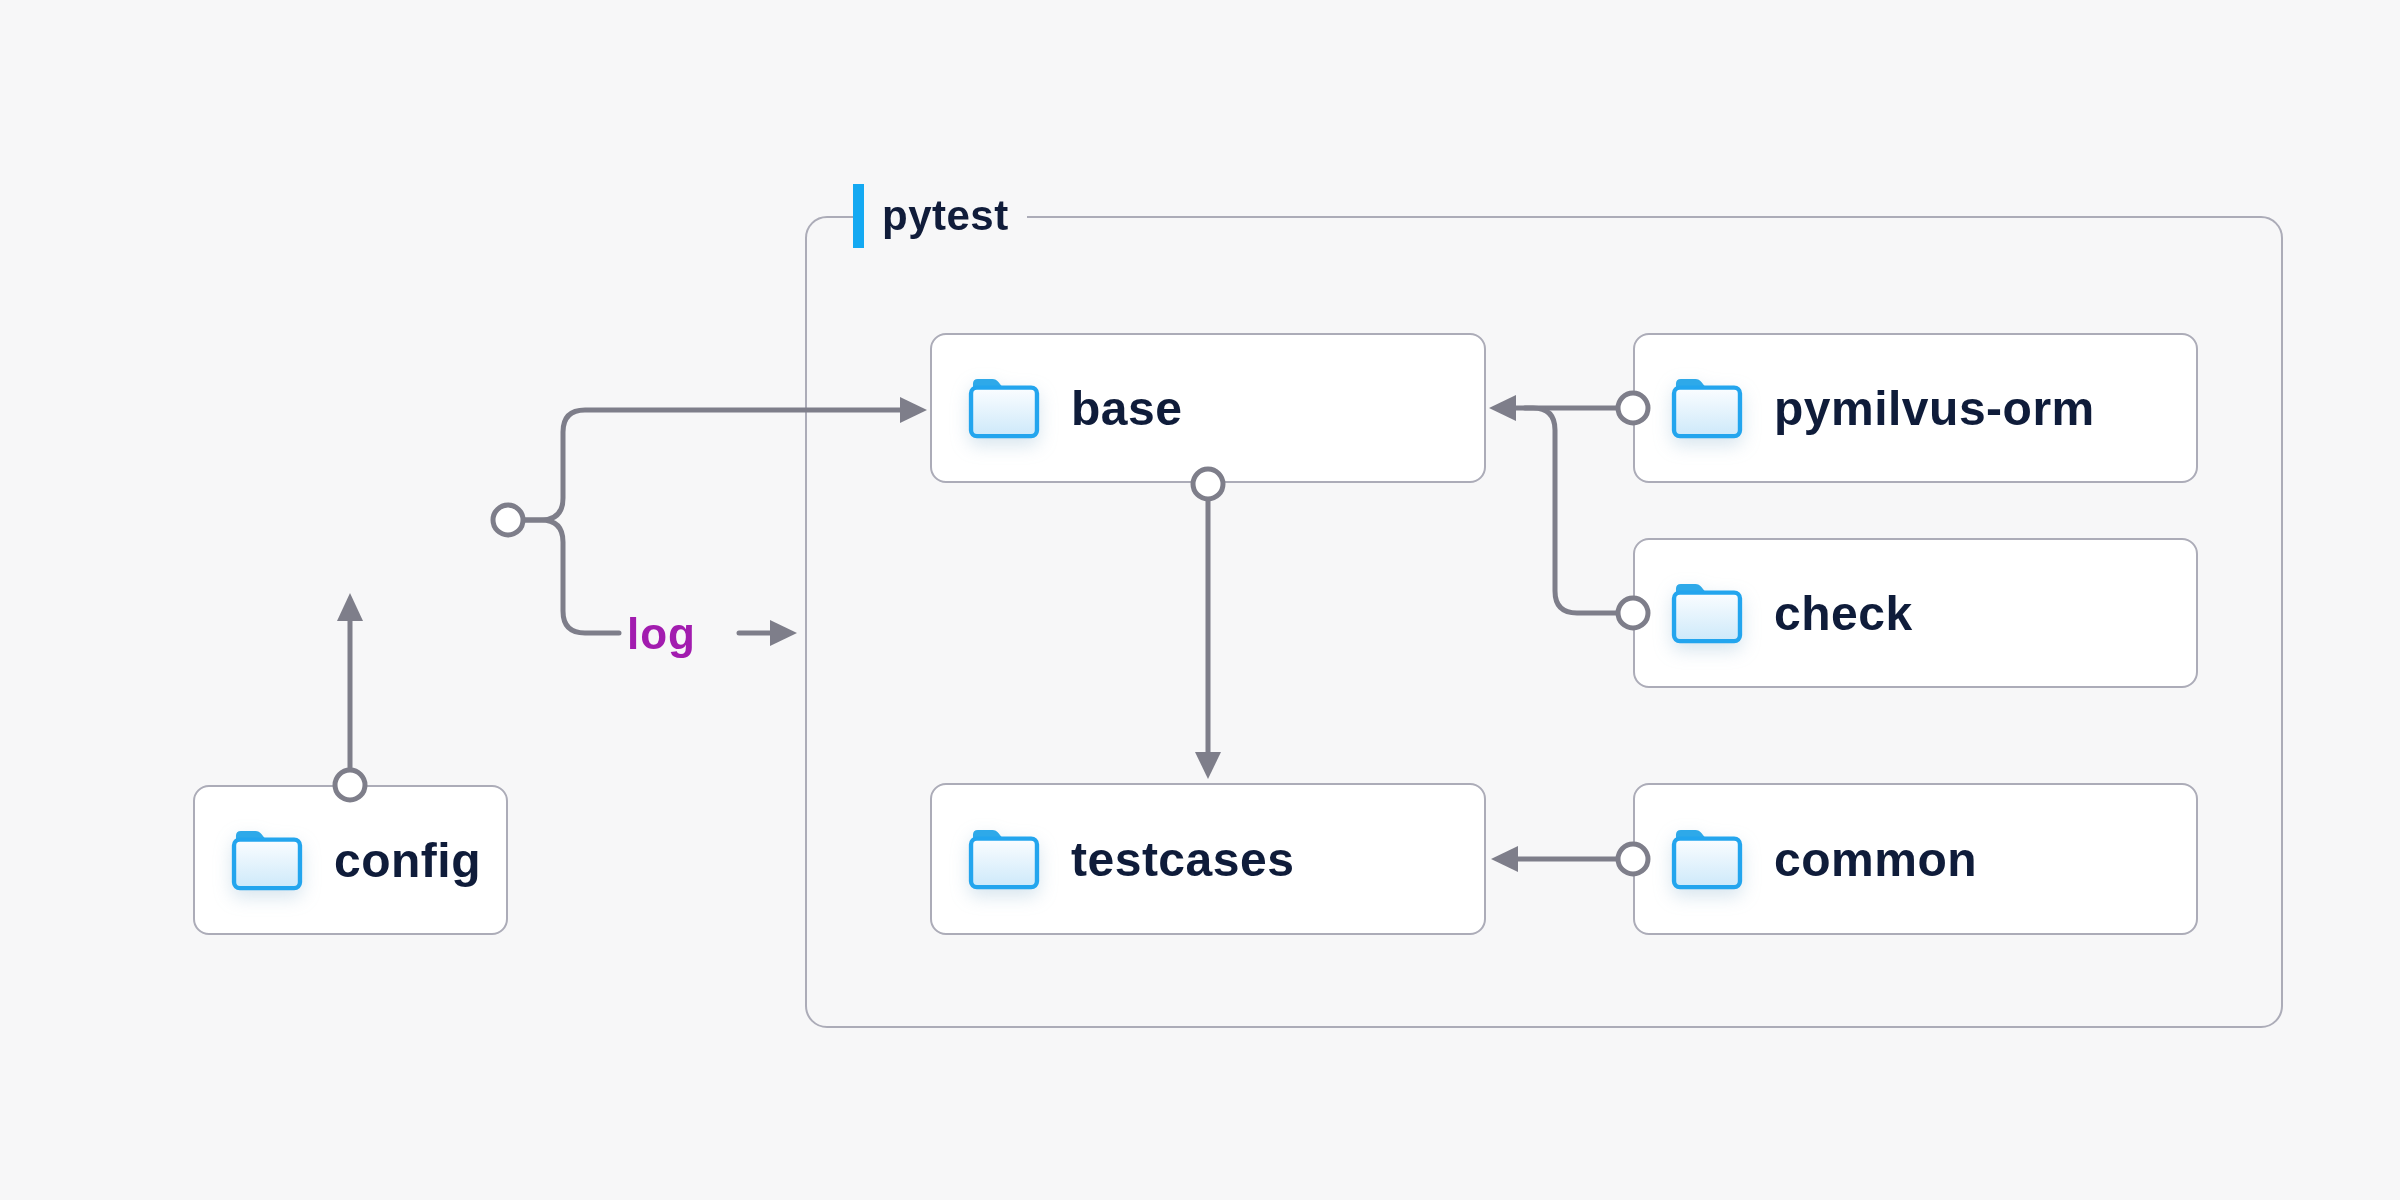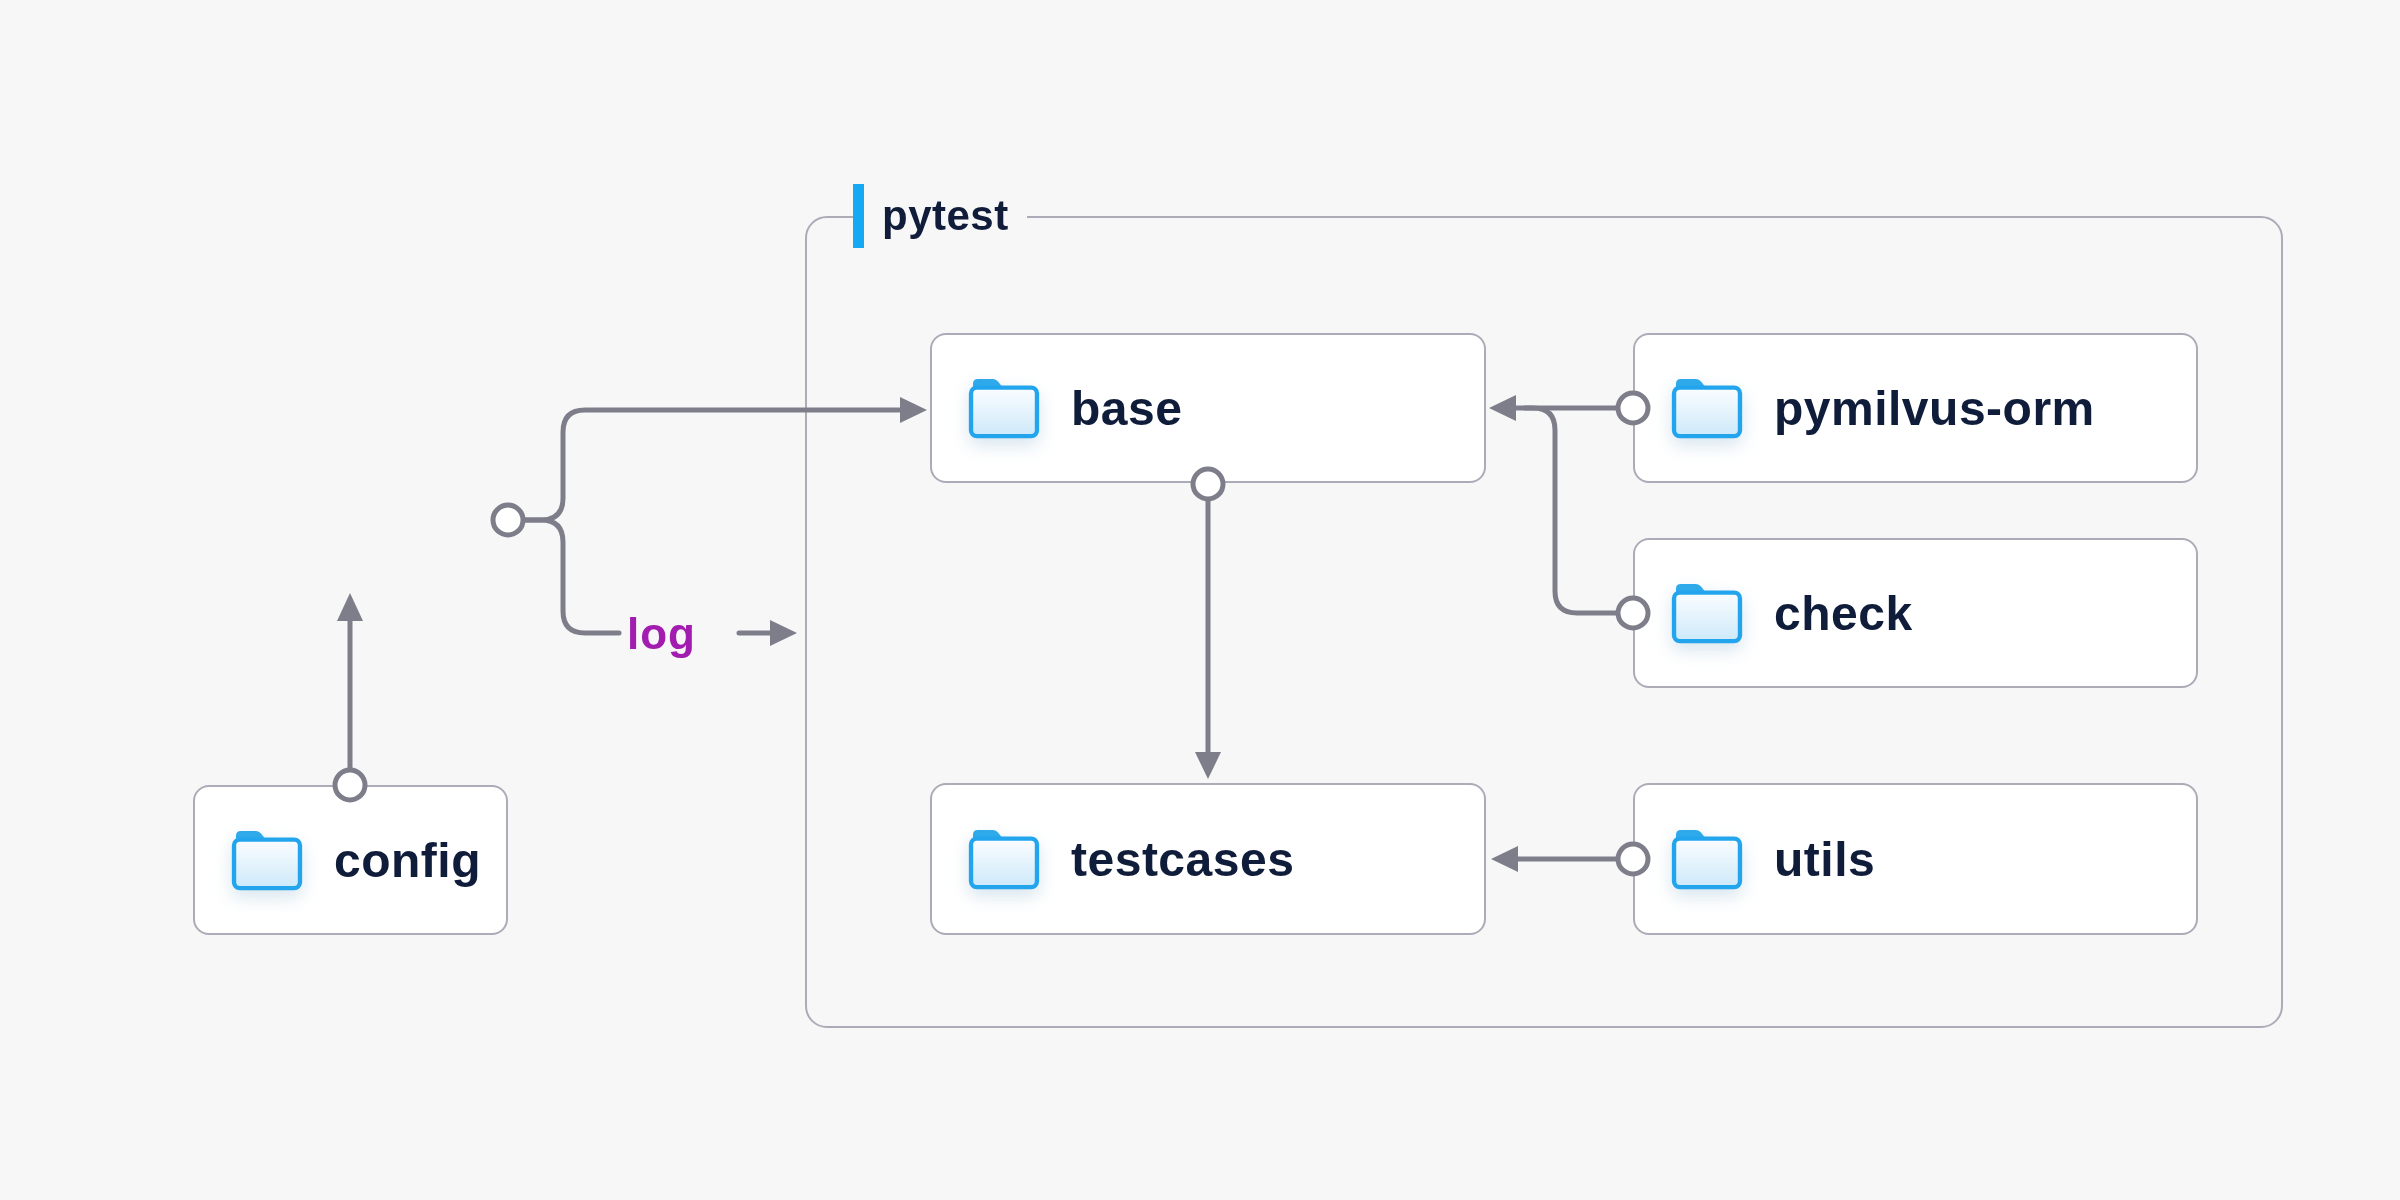--- a/index.html
+++ b/index.html
@@ -160,16 +160,16 @@
       <rect x="4" y="12" width="68" height="50" rx="6" fill="url(#fg)" stroke="#23A5EE" stroke-width="4.5"></rect>
     </svg>
     <span class="node-label">testcases</span>
   </div>
 
   <div class="node" id="n-common">
     <svg class="folder" viewBox="0 0 76 66">
       <path d="M6 14 V8 Q6 3 11 3 H26 Q30 3 32 6 L37 12 H6 Z" fill="#2EA9E9"></path>
       <rect x="4" y="12" width="68" height="50" rx="6" fill="url(#fg)" stroke="#23A5EE" stroke-width="4.5"></rect>
     </svg>
-    <span class="node-label">utils</span>
+    <span class="node-label">common</span>
   </div>
 
 </div>
 
 </body></html>

